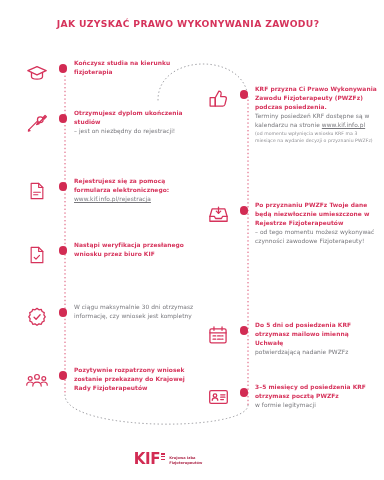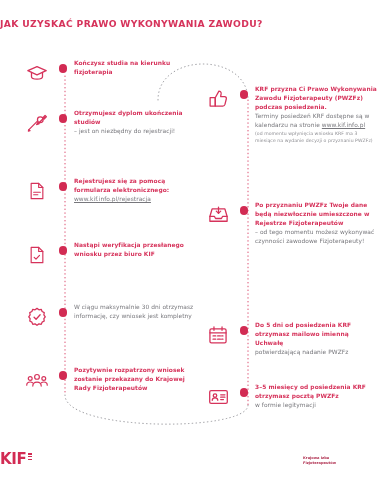--- a/index.html
+++ b/index.html
@@ -4,21 +4,21 @@
 <style>
   html,body{margin:0;padding:0;}
   body{
     width:384px;height:480px;background:#ffffff;
     font-family:"DejaVu Sans","Liberation Sans",sans-serif;
     position:relative;overflow:hidden;
   }
   .page{position:absolute;inset:0;}
 
   .title{
-    position:absolute;top:18px;left:0;width:376px;
+    position:absolute;top:18px;left:0;width:376px;text-align:center;
     font-size:9.2px;font-weight:bold;letter-spacing:.35px;
     color:#d6335b;
     font-family:"DejaVu Sans","Liberation Sans",sans-serif;
   }
 
   
   .paths{position:absolute;inset:0;}
 
   
   .step{position:absolute;display:flex;align-items:flex-start;}
@@ -48,21 +48,21 @@
   }
   .txt .lead{color:#d6335b;font-weight:bold;}
   .txt .rest{color:#77777c;}
   .txt .tiny{font-size:4.6px;line-height:6.4px;color:#8d8d92;display:block;margin-top:1px;}
   .txt .u{text-decoration:underline;}
   .txt p{margin:0;}
 
   
   .logo{
     position:absolute;left:0;width:336px;top:452px;
-    display:flex;align-items:center;justify-content:space-between;gap:4px;
+    display:flex;align-items:center;justify-content:center;gap:4px;
   }
   .logo-mark{
     font-size:15px;font-weight:bold;color:#d22b53;letter-spacing:-.3px;
     line-height:15px;display:flex;align-items:flex-start;
     font-family:"DejaVu Sans","Liberation Sans",sans-serif;
   }
   .logo-bars{display:inline-block;margin-left:1px;padding-top:1px;}
   .logo-bars i{display:block;width:4px;height:1.6px;background:#d22b53;margin-bottom:1.3px;}
   .logo-bars i.sq{width:4px;height:1.6px;}
   .logo-text{

